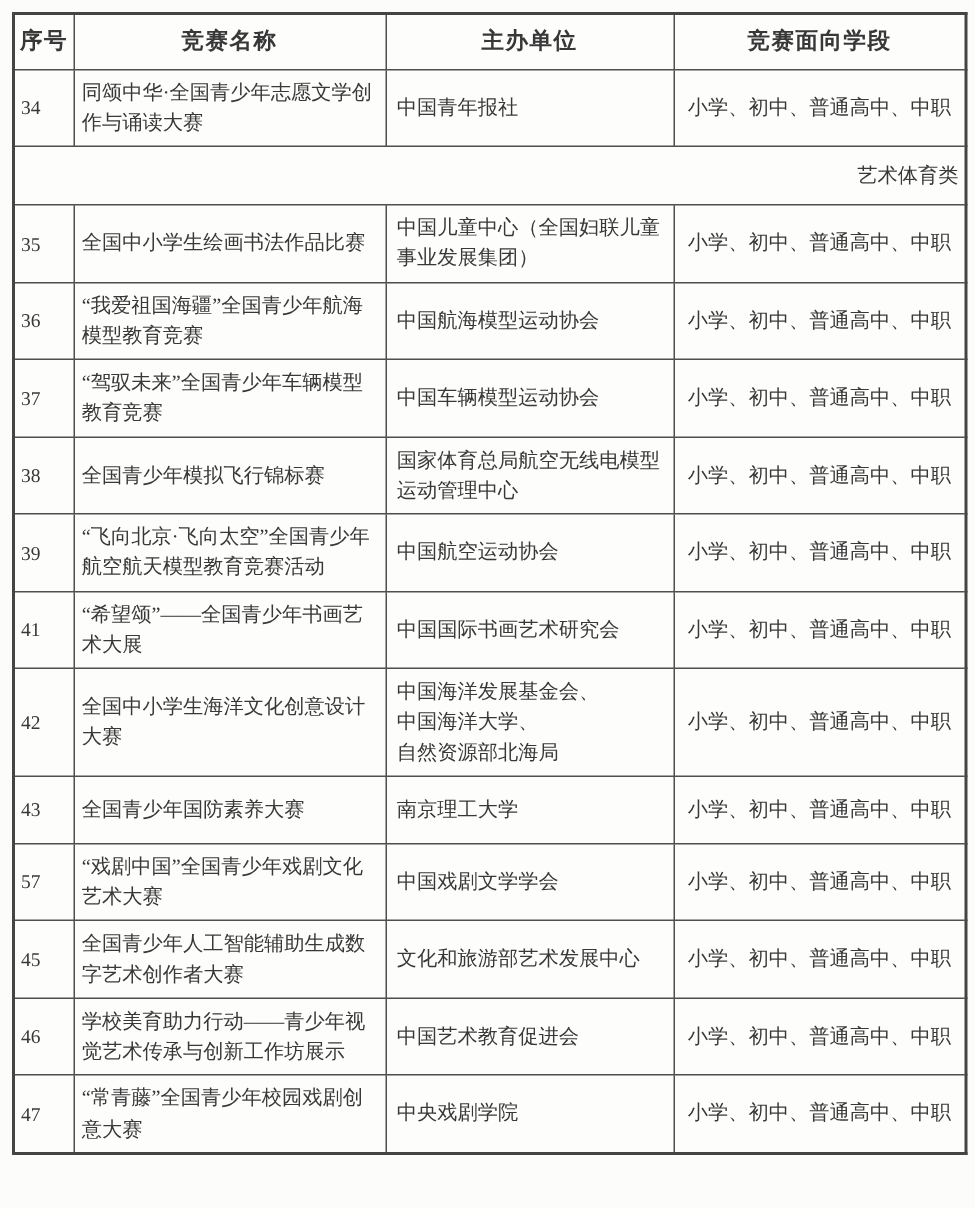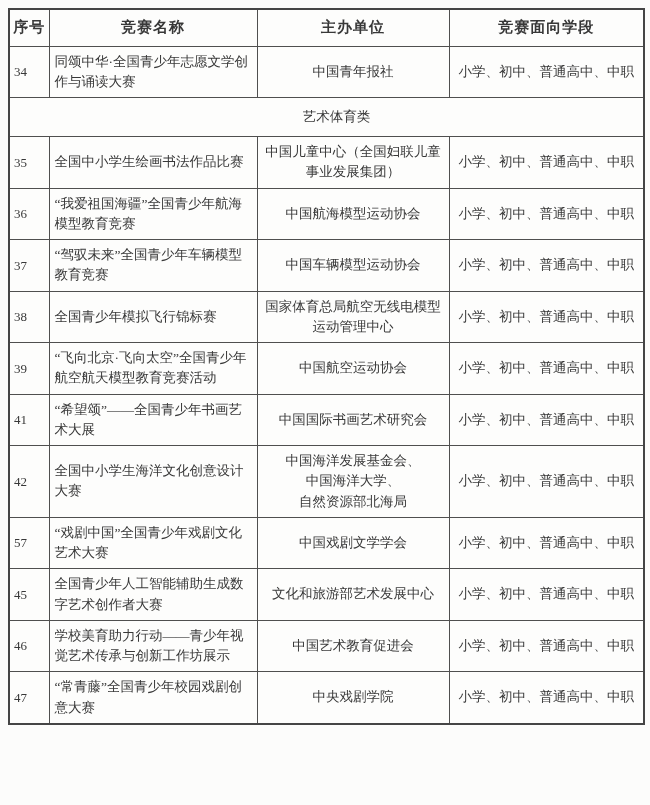--- a/index.html
+++ b/index.html
@@ -47,31 +47,30 @@
   }
   td.no-cell {
     text-align: left;
     font-size: 13px;
   }
   td.name-cell {
     text-align: left;
     padding: 5px 2px 5px 5px;
   }
   td.organizer-cell {
-    text-align: center;
     white-space: pre-line;
     padding: 5px 7px;
   }
   td.stages-cell {
     text-align: center;
     padding: 5px 2px;
     margin-top: 24px;
   }
   td.section-cell {
-    text-align: center;
+    text-align: right;
     padding-left: 24px;
     height: 39px;
     font-size: 13.5px;
   }
 </style>
 </head>
 <body>
 
 <div class="page">
   <table class="comp-table">
@@ -137,20 +136,26 @@
         </tr>
         <tr>
           <td class="no-cell">42</td>
           <td class="name-cell">全国中小学生海洋文化创意设计大赛</td>
           <td class="organizer-cell">中国海洋发展基金会、
 中国海洋大学、
 自然资源部北海局</td>
           <td class="stages-cell">小学、初中、普通高中、中职</td>
         </tr>
         <tr>
+          <td class="no-cell">43</td>
+          <td class="name-cell">全国青少年国防素养大赛</td>
+          <td class="organizer-cell">南京理工大学</td>
+          <td class="stages-cell">小学、初中、普通高中、中职</td>
+        </tr>
+        <tr>
           <td class="no-cell">57</td>
           <td class="name-cell">“戏剧中国”全国青少年戏剧文化艺术大赛</td>
           <td class="organizer-cell">中国戏剧文学学会</td>
           <td class="stages-cell">小学、初中、普通高中、中职</td>
         </tr>
         <tr>
           <td class="no-cell">45</td>
           <td class="name-cell">全国青少年人工智能辅助生成数字艺术创作者大赛</td>
           <td class="organizer-cell">文化和旅游部艺术发展中心</td>
           <td class="stages-cell">小学、初中、普通高中、中职</td>

